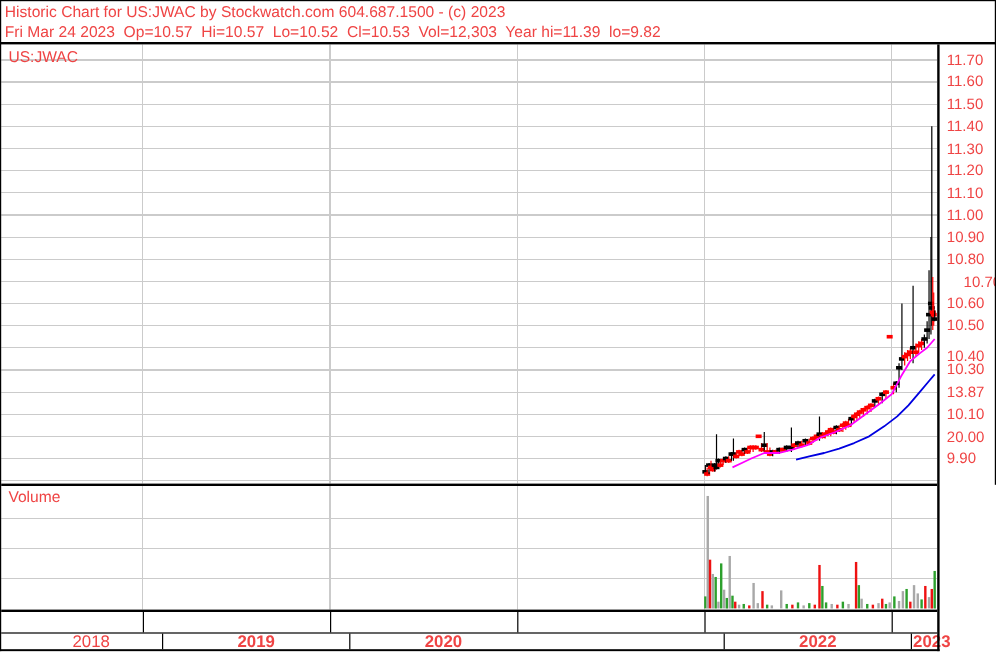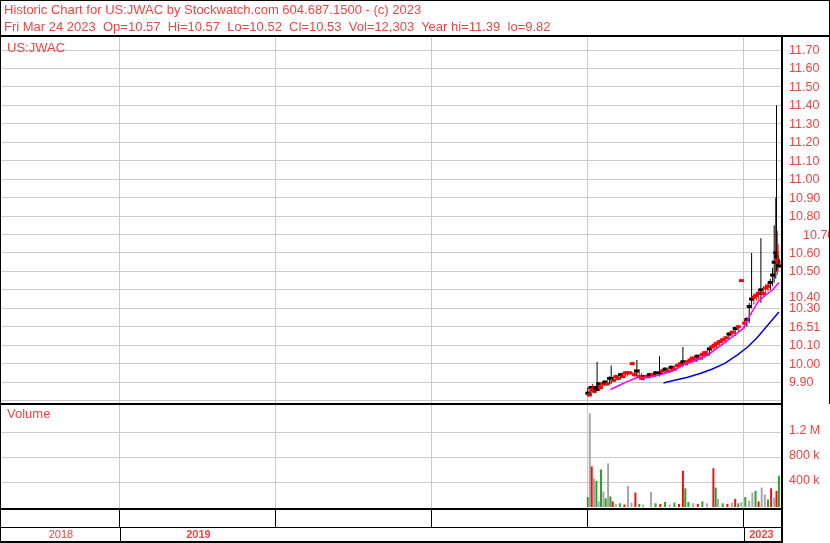--- a/index.html
+++ b/index.html
@@ -18,21 +18,21 @@
   #b-vb{left:1px;top:508px;width:780px;height:2px}
   #b-ts{left:1px;top:527px;width:780px;height:1px}
   #b-bottom{left:0;top:541px;width:783px;height:2px}
   #price-svg{position:absolute;left:1px;top:37px;width:780px;height:366px;}
   #volume-svg{position:absolute;left:1px;top:405px;width:780px;height:103px;}
   .plot-label{position:absolute;font-size:13px;}
   #symbol-label{left:7px;top:40px;}
   #volume-label{left:7px;top:406px;}
   #tick-strip{position:absolute;left:1px;top:510px;width:780px;height:17px;background:#fff;}
   .tickline{position:absolute;top:0;width:1px;height:17px;background:#000;}
-  #year-strip{position:absolute;left:2px;top:528px;width:780px;height:13px;font-size:11px;}
+  #year-strip{position:absolute;left:17px;top:528px;width:780px;height:13px;font-size:14px;}
   .yearcell{position:absolute;top:0;height:13px;line-height:13px;text-align:center;
             box-sizing:border-box;}
   .yearcell.bl{border-left:1px solid #000;font-weight:bold;}
   .axis-label{position:absolute;font-size:12.5px;line-height:16px;white-space:pre;}
   #price-axis,#volume-axis{position:absolute;left:788px;top:0;width:42px;height:543px;}
 </style>
 </head>
 <body>
 
 <div class="screen">
@@ -304,47 +304,44 @@
   <div id="tick-strip">
       <div class="tickline" style="left: 118px;"></div>
       <div class="tickline" style="left: 274px;"></div>
       <div class="tickline" style="left: 430px;"></div>
       <div class="tickline" style="left: 586px;"></div>
       <div class="tickline" style="left: 742px;"></div>
     </div>
   <div id="year-strip">
       <div class="yearcell" style="left: 0px; width: 118px;">2018</div>
       <div class="yearcell bl" style="left: 118px; width: 156px;">2019</div>
+      <div class="yearcell bl" style="left: 274px; width: 156px;">2020</div>
+      <div class="yearcell bl" style="left: 586px; width: 156px;">2022</div>
       <div class="yearcell bl" style="left: 742px; width: 34px;">2023</div>
     </div>
   <div id="price-axis">
       <div class="axis-label" style="left: 1px; top: 42px;">11.70</div>
       <div class="axis-label" style="left: 1px; top: 60px;">11.60</div>
       <div class="axis-label" style="left: 1px; top: 79px;">11.50</div>
       <div class="axis-label" style="left: 1px; top: 97px;">11.40</div>
       <div class="axis-label" style="left: 1px; top: 116px;">11.30</div>
       <div class="axis-label" style="left: 1px; top: 134px;">11.20</div>
       <div class="axis-label" style="left: 1px; top: 153px;">11.10</div>
       <div class="axis-label" style="left: 1px; top: 171px;">11.00</div>
       <div class="axis-label" style="left: 1px; top: 190px;">10.90</div>
       <div class="axis-label" style="left: 1px; top: 208px; text-align: right;">10.80</div>
       <div class="axis-label" style="left: 15px; top: 227px;">10.70</div>
       <div class="axis-label" style="left: 1px; top: 245px;">10.60</div>
       <div class="axis-label" style="left: 1px; top: 263px;">10.50</div>
       <div class="axis-label" style="left: 1px; top: 272px; margin-top: 17px;">10.40</div>
       <div class="axis-label" style="left: 1px; top: 300px;">10.30</div>
-      <div class="axis-label" style="left: 1px; top: 319px;">16.51</div>
+      <div class="axis-label" style="left: 1px; top: 319px;">13.87</div>
       <div class="axis-label" style="left: 1px; top: 337px;">10.10</div>
-      <div class="axis-label" style="left: 1px; top: 356px;">10.00</div>
+      <div class="axis-label" style="left: 1px; top: 356px;">20.00</div>
       <div class="axis-label" style="left: 1px; top: 374px;">9.90</div>
-    </div>
-  <div id="volume-axis">
-      <div class="axis-label" style="left: 1px; top: 422px;">1.2 M</div>
-      <div class="axis-label" style="left: 1px; top: 447px;">800 k</div>
-      <div class="axis-label" style="left: 1px; top: 472px;">400 k</div>
     </div>
 
   <div class="bframe" id="b-top"></div>
   <div class="bframe" id="b-left"></div>
   <div class="bframe" id="b-header"></div>
   <div class="bframe" id="b-right-main"></div>
   <div class="bframe" id="b-right-edge"></div>
   <div class="bframe" id="b-pv"></div>
   <div class="bframe" id="b-vb"></div>
   <div class="bframe" id="b-ts"></div>

